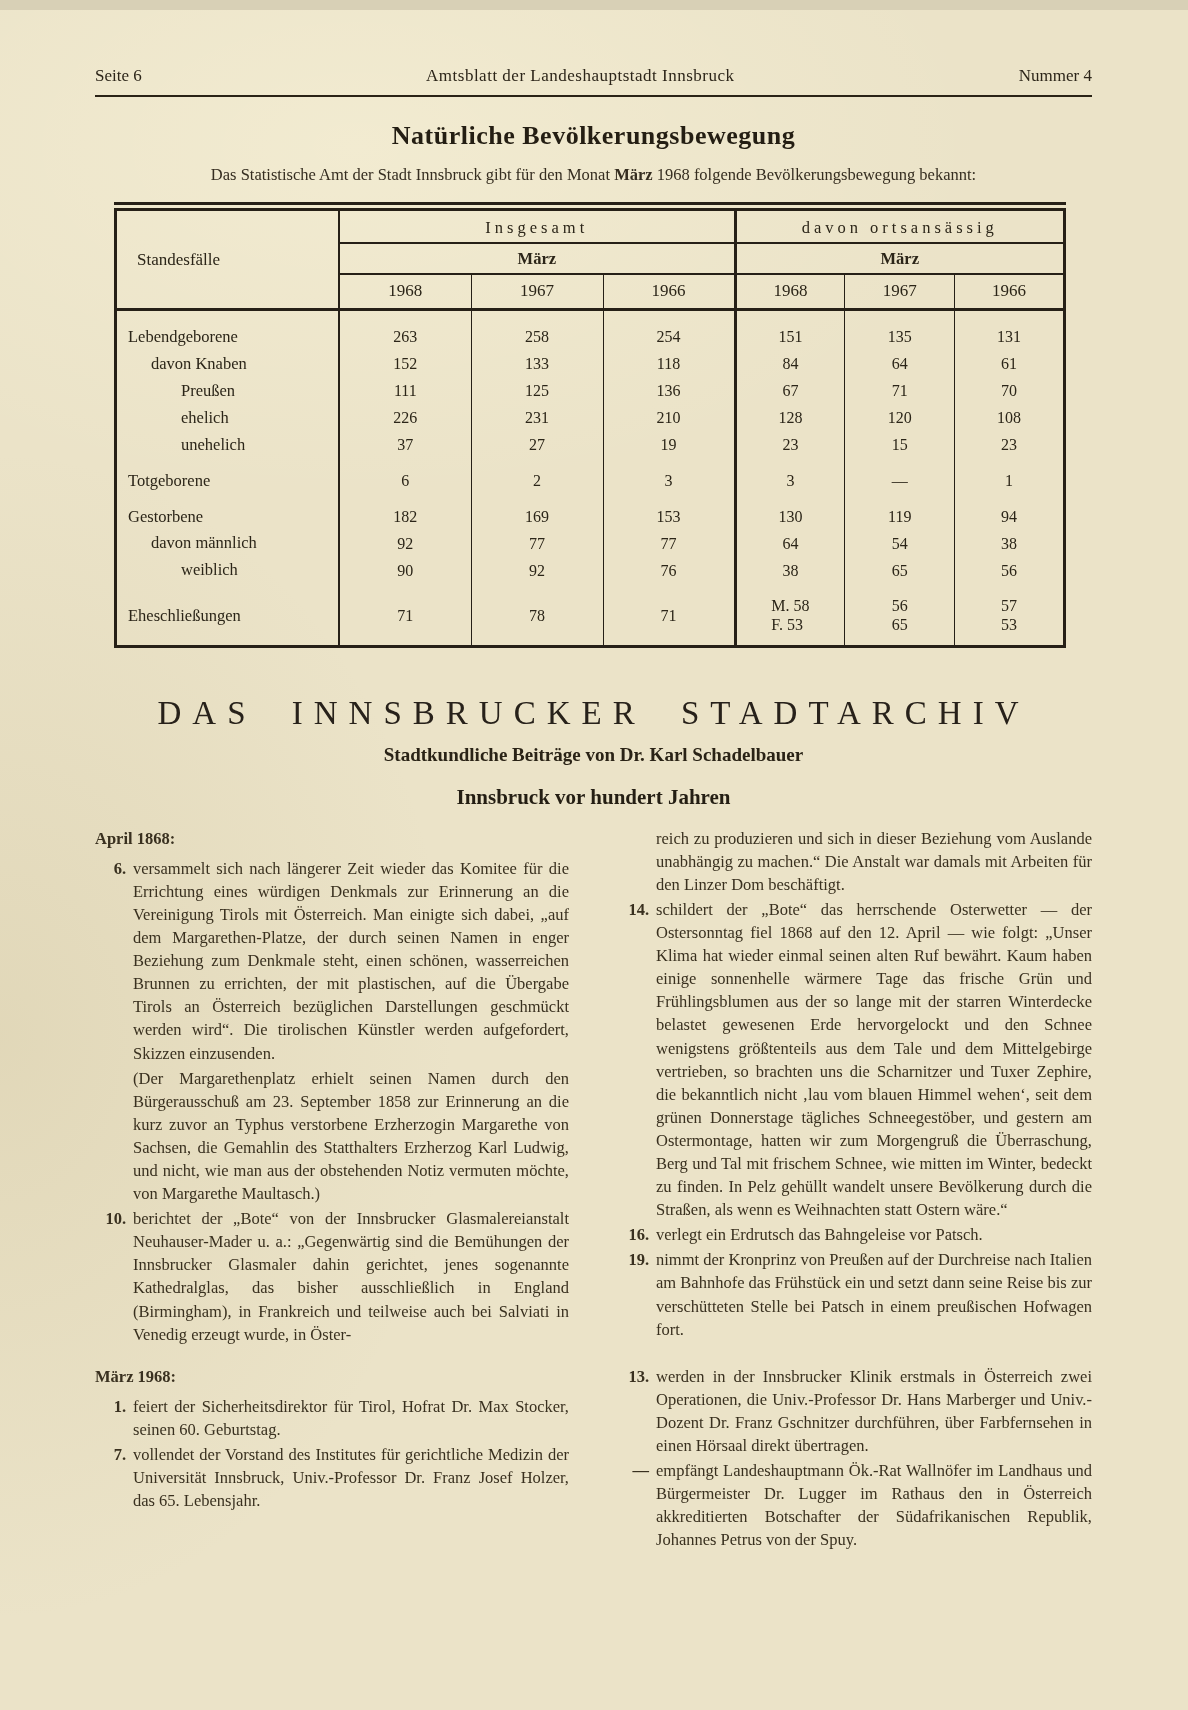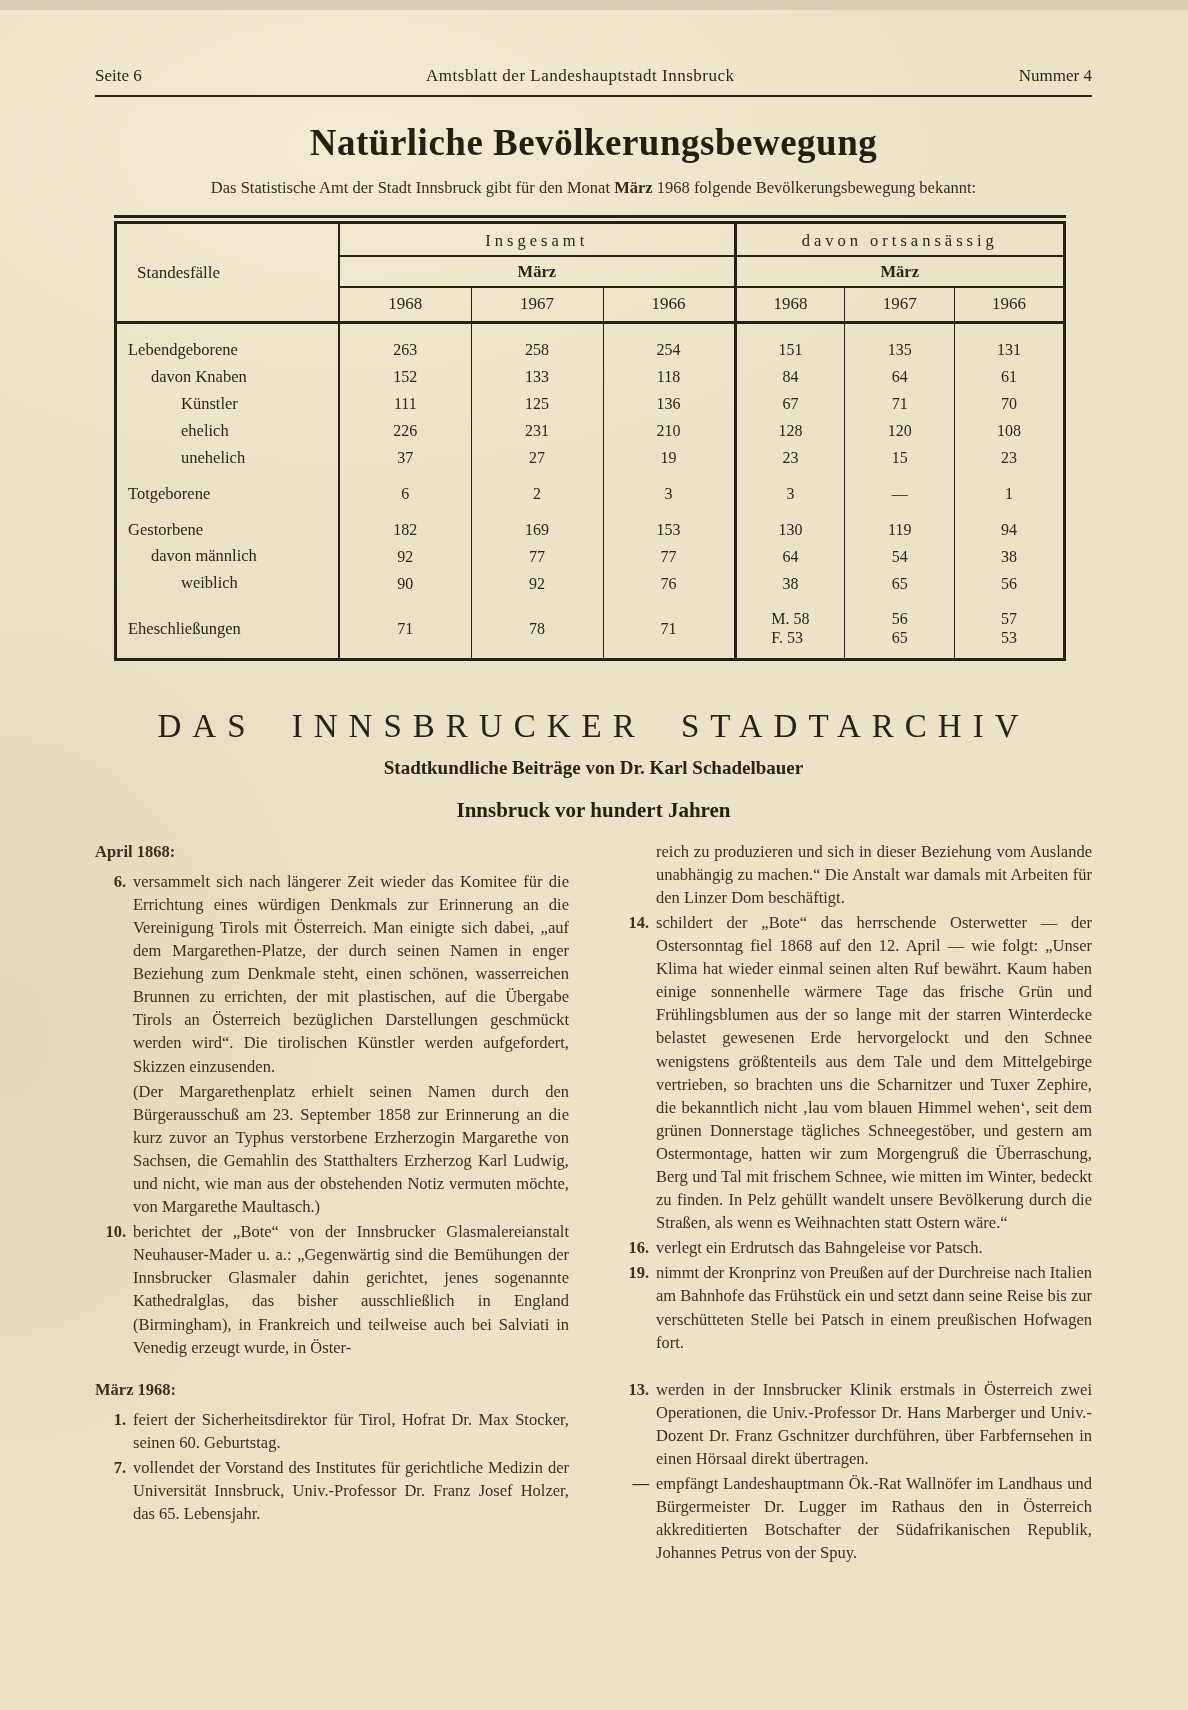--- a/index.html
+++ b/index.html
@@ -20,21 +20,21 @@
     color:var(--text);
     font-family:Liberation Serif, serif;
     padding:56px 96px 40px 95px;
     overflow:hidden;
   }
   
   .runhead{display:flex;justify-content:space-between;align-items:baseline;font-size:17px;color:#2c2519;}
   .runhead .mid{letter-spacing:0.5px;}
   .headrule{border:none;border-top:2.5px solid #2a2316;margin-top:9px;}
   
-  .art-title{margin-top:24px;text-align:center;font-size:37px;font-weight:700;color:#241e13;letter-spacing:0.5px;}
+  .art-title{margin-top:24px;text-align:center;font-size:26px;font-weight:700;color:#241e13;letter-spacing:0.5px;}
   .intro{margin-top:14px;text-align:center;font-size:16.5px;}
   .intro b{font-weight:700;}
   
   .tbl-wrap{margin:17px 0 0 19px;width:952px;border-top:3px solid var(--ink);padding-top:3px;}
   table{border-collapse:collapse;width:100%;border:3px solid var(--ink);table-layout:fixed;color:#2b2518;}
   col.c-lbl{width:222px;}
   col.c-g1{width:131px;}
   col.c-g2{width:109px;}
   thead{border-bottom:3px solid var(--ink);}
   th{font-weight:400;font-size:16.5px;padding:4px 6px;}
@@ -126,21 +126,21 @@
           <tr>
             <td class="lbl ind1">davon Knaben</td>
             <td class="bl2">152</td>
             <td class="bl1">133</td>
             <td class="bl1">118</td>
             <td class="bl3">84</td>
             <td class="bl1">64</td>
             <td class="bl1">61</td>
           </tr>
           <tr>
-            <td class="lbl ind2">Künstler</td>
+            <td class="lbl ind2">Preußen</td>
             <td class="bl2">111</td>
             <td class="bl1">125</td>
             <td class="bl1">136</td>
             <td class="bl3">67</td>
             <td class="bl1">71</td>
             <td class="bl1">70</td>
           </tr>
           <tr>
             <td class="lbl ind2">ehelich</td>
             <td class="bl2">226</td>

